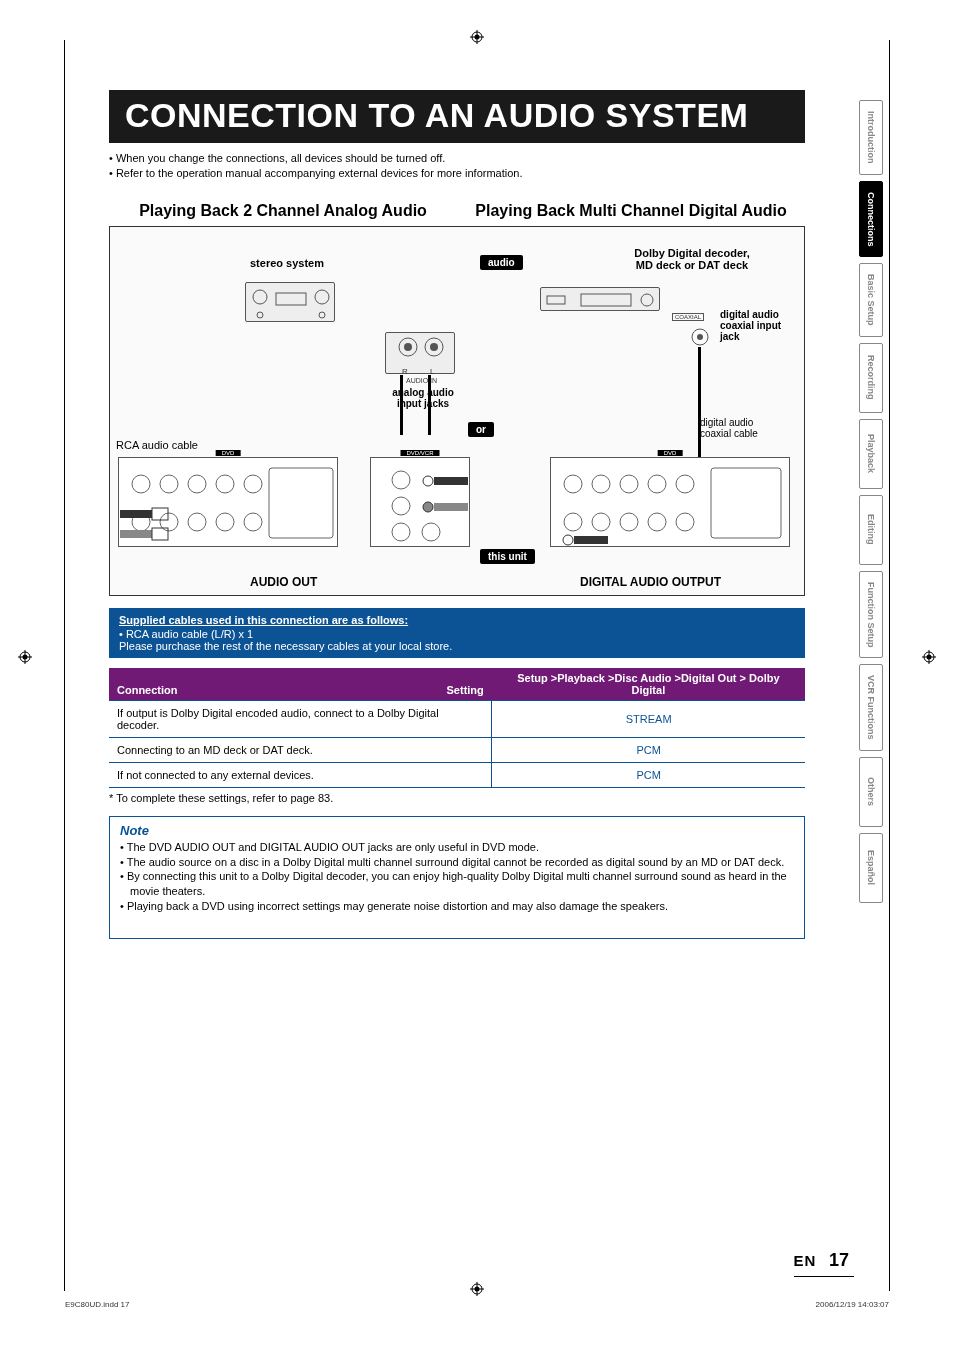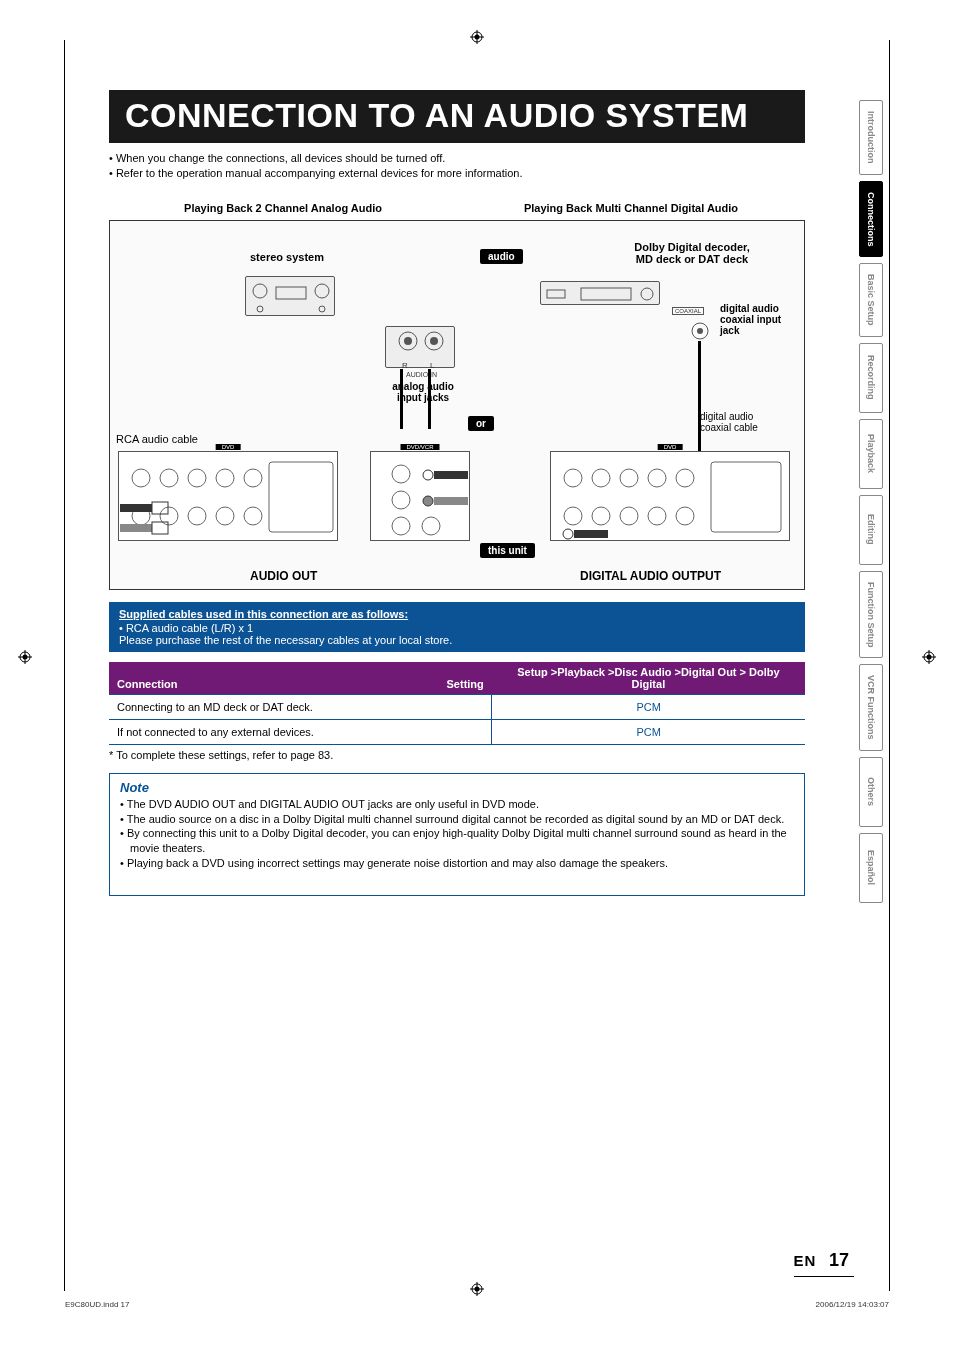--- a/index.html
+++ b/index.html
@@ -61,21 +61,21 @@
     font-size: 10px;
   }
   .diagram-headers {
     display: flex;
     width: 696px;
   }
   .diagram-headers .col {
     flex: 1;
     text-align: center;
     font-weight: bold;
-    font-size: 11px;
+    font-size: 16px;
   }
   .diagram-body {
     margin-top: 6px;
     width: 696px;
     height: 370px;
     position: relative;
     border: 1px solid #333;
     background: #fafafa;
   }
   .diag-label {
@@ -464,20 +464,24 @@
             <div class="header-row-split">
               <span style="flex:1;">Connection</span>
               <span style="font-size:11px; text-align:right;">Setting</span>
             </div>
           </th>
           <th style="text-align:center;">Setup &gt;Playback &gt;Disc Audio &gt;Digital Out &gt; Dolby Digital</th>
         </tr>
       </thead>
       <tbody>
         <tr>
+          <td>If output is Dolby Digital encoded audio, connect to a Dolby Digital decoder.</td>
+          <td class="value">STREAM</td>
+        </tr>
+        <tr>
           <td>Connecting to an MD deck or DAT deck.</td>
           <td class="value">PCM</td>
         </tr>
         <tr>
           <td>If not connected to any external devices.</td>
           <td class="value">PCM</td>
         </tr>
       </tbody>
     </table>
     <div class="table-footnote">* To complete these settings, refer to page 83.</div>

